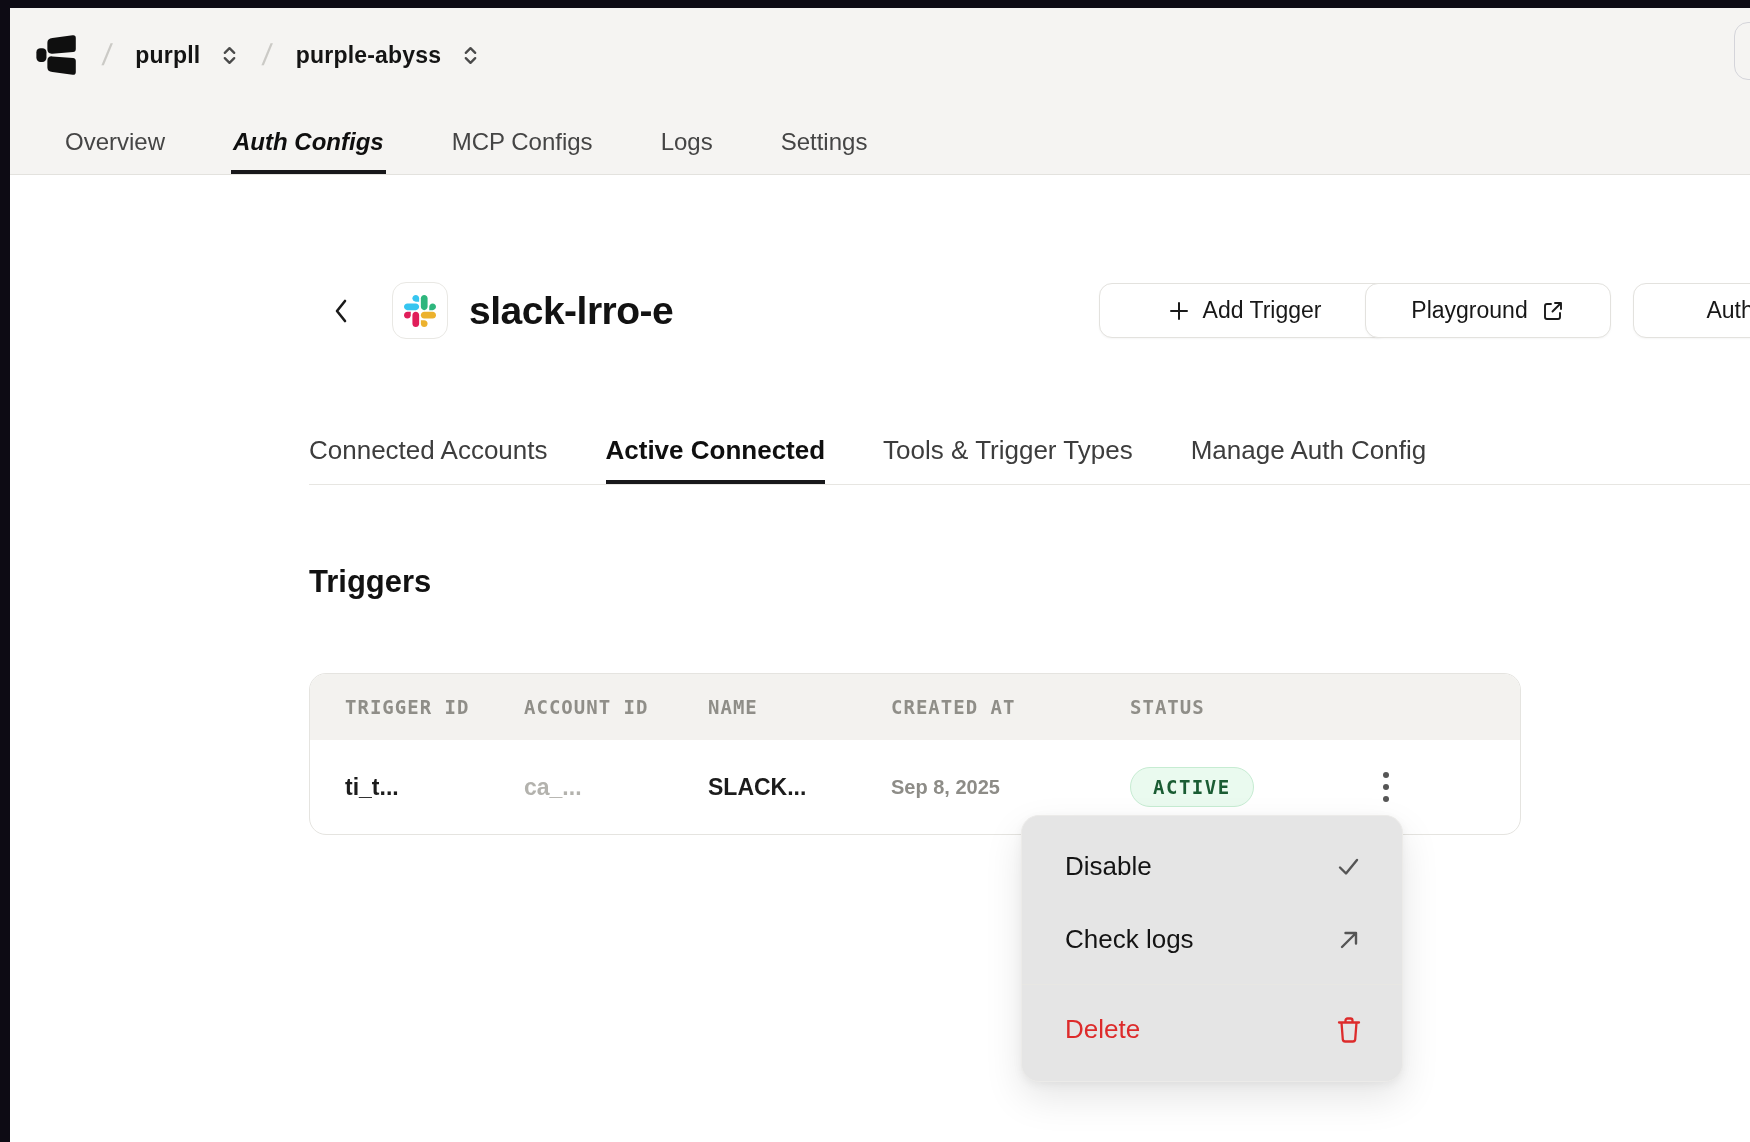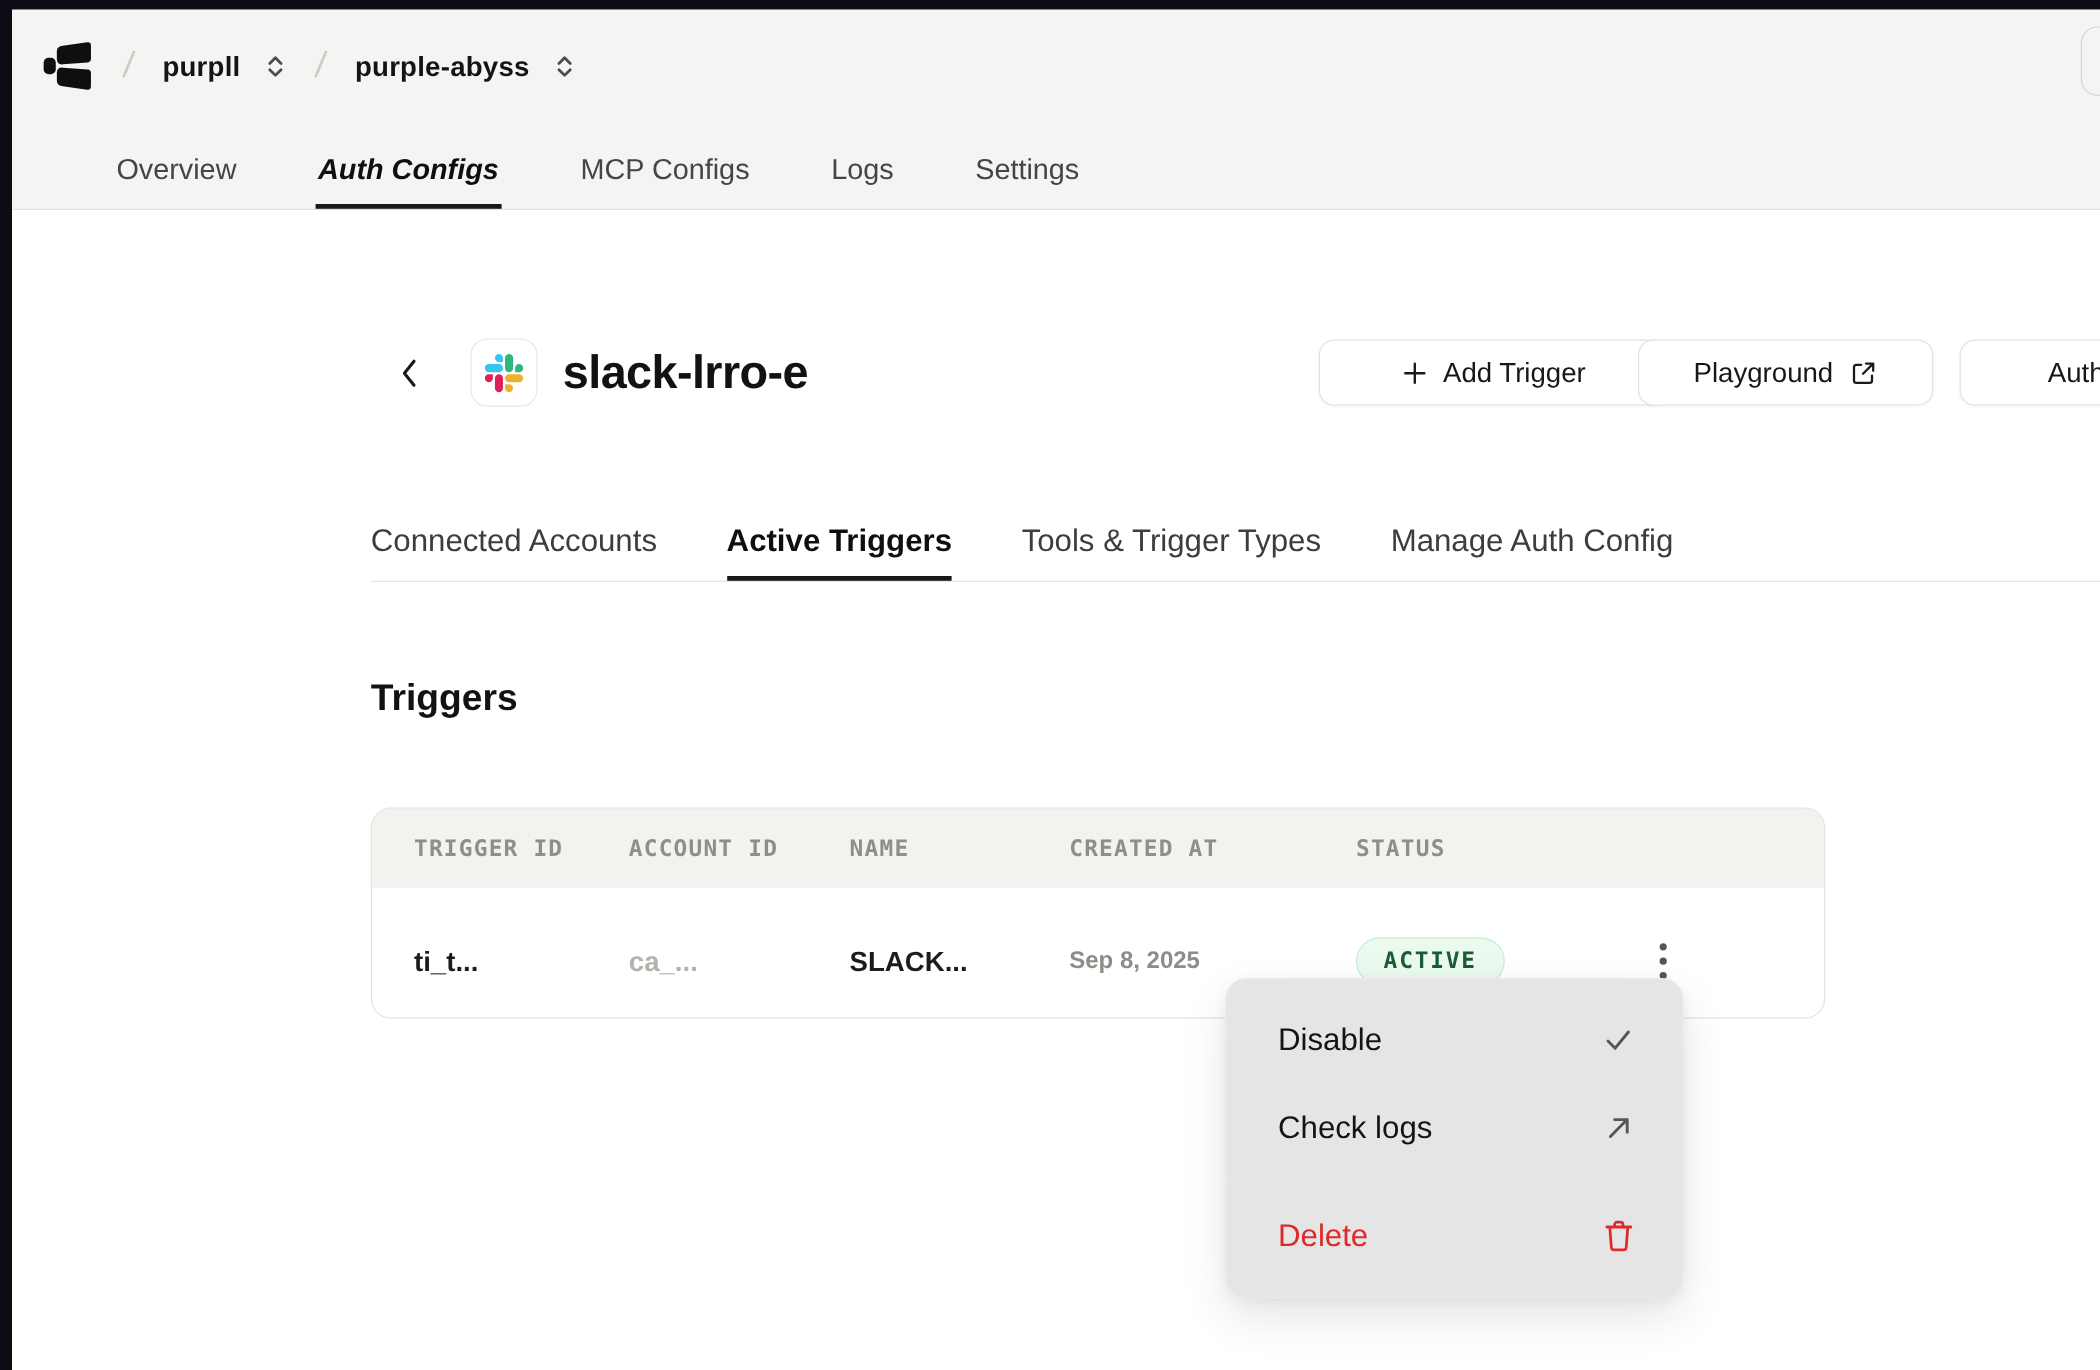--- a/index.html
+++ b/index.html
@@ -10,21 +10,21 @@
   .app { position:absolute; left:10px; top:8px; right:0; bottom:0; background:#ffffff; overflow:hidden; }
 
   
   .app-header { position:relative; height:167px; background:#f5f4f2; border-bottom:1px solid #e3e2de; }
   .crumbs { position:absolute; top:0; left:0; height:94px; display:flex; align-items:center; padding-left:25px; }
   .logo { width:44px; height:46px; display:block; }
   .crumb-sep { color:#cbcac6; font-size:30px; font-weight:300; margin:0 24px; transform:skewX(-8deg); }
   .crumb-name { font-size:23px; font-weight:700; color:#141414; letter-spacing:.2px; cursor:default; }
   .crumb-chev { margin-left:20px; display:flex; align-items:center; cursor:pointer; }
 
-  .tabs { position:absolute; left:0; bottom:0; display:flex; gap:64px; padding-left:53px;margin-left:32px; }
+  .tabs { position:absolute; left:0; bottom:0; display:flex; gap:64px; padding-left:53px; }
   .tab { font-size:24px; color:#454545; padding:16px 2px 18px; cursor:pointer; }
   .tab.active { color:#0f0f0f; font-weight:700; padding-bottom:14px; border-bottom:4px solid #18181b;font-style:italic; }
 
   .partial-btn { position:absolute; top:14px; left:1724px; width:70px; height:58px;
                  border:1.5px solid #d4d4da; border-radius:14px; background:#f5f4f2; }
 
   
   .title-row { position:absolute; top:274px; left:0; right:0; height:57px; }
   .back-btn { position:absolute; left:314px; top:12px; width:34px; height:34px; display:flex;
               align-items:center; justify-content:center; cursor:pointer; }
@@ -49,21 +49,21 @@
   
   .section-title { position:absolute; top:556px; left:299px; font-size:31px; font-weight:700; color:#121212; }
 
   .trig-table { position:absolute; top:665px; left:299px; width:1212px; border:1px solid #e5e4e0;
                 border-radius:17px; background:#fff; }
   .t-grid { display:grid; grid-template-columns:179px 184px 183px 239px 220px 1fr; align-items:center;
             padding-left:35px;font-weight:bold; }
   .t-head { height:66px; background:#f3f2ef; border-radius:16px 16px 0 0; }
   .t-head .th { font-family:"DejaVu Sans Mono", monospace; font-size:19px; letter-spacing:1px;
                 color:#8f8e88; white-space:nowrap; }
-  .t-row { height:94px; border-radius:0 0 16px 16px; cursor:default;margin-top:14px; }
+  .t-row { height:94px; border-radius:0 0 16px 16px; cursor:default; }
   .cell-dark { font-size:23px; color:#1c1c1c; }
   .cell-muted { font-size:23px; color:#b3b2ad; }
   .cell-gray { font-size:20px; color:#8d8c87; }
   .badge { display:inline-flex; align-items:center; justify-content:center; height:40px; padding:0 22px;
            border-radius:999px; background:#eafaef; border:1.5px solid #c6ecd2;
            font-family:"DejaVu Sans Mono", monospace; font-size:19px; letter-spacing:1.5px; color:#1a5c33; }
   .kebab-btn { width:36px; height:44px; margin-left:18px; display:flex; align-items:center;
                justify-content:center; cursor:pointer; }
 
   
@@ -147,21 +147,21 @@
           <path d="M10 5 H6 A2 2 0 0 0 4 7 v11 A2 2 0 0 0 6 20 h11 A2 2 0 0 0 19 18 v-4 M14 4 h6 v6 M20 4 L11.5 12.5" fill="none" stroke="#1a1a1a" stroke-width="1.9" stroke-linecap="round" stroke-linejoin="round"></path>
         </svg>
       </div>
       <div class="btn btn-authco">
         <span>Auth Co</span>
       </div>
     </div>
 
     <div class="subtabs">
       <div class="subtab">Connected Accounts</div>
-      <div class="subtab active">Active Triggers</div>
+      <div class="subtab active">Active Connected</div>
       <div class="subtab">Tools &amp; Trigger Types</div>
       <div class="subtab">Manage Auth Config</div>
     </div>
 
     <div class="section-title">Triggers</div>
 
     <div class="trig-table">
       <div class="t-grid t-head">
         <div class="th">TRIGGER ID</div>
         <div class="th">ACCOUNT ID</div>

